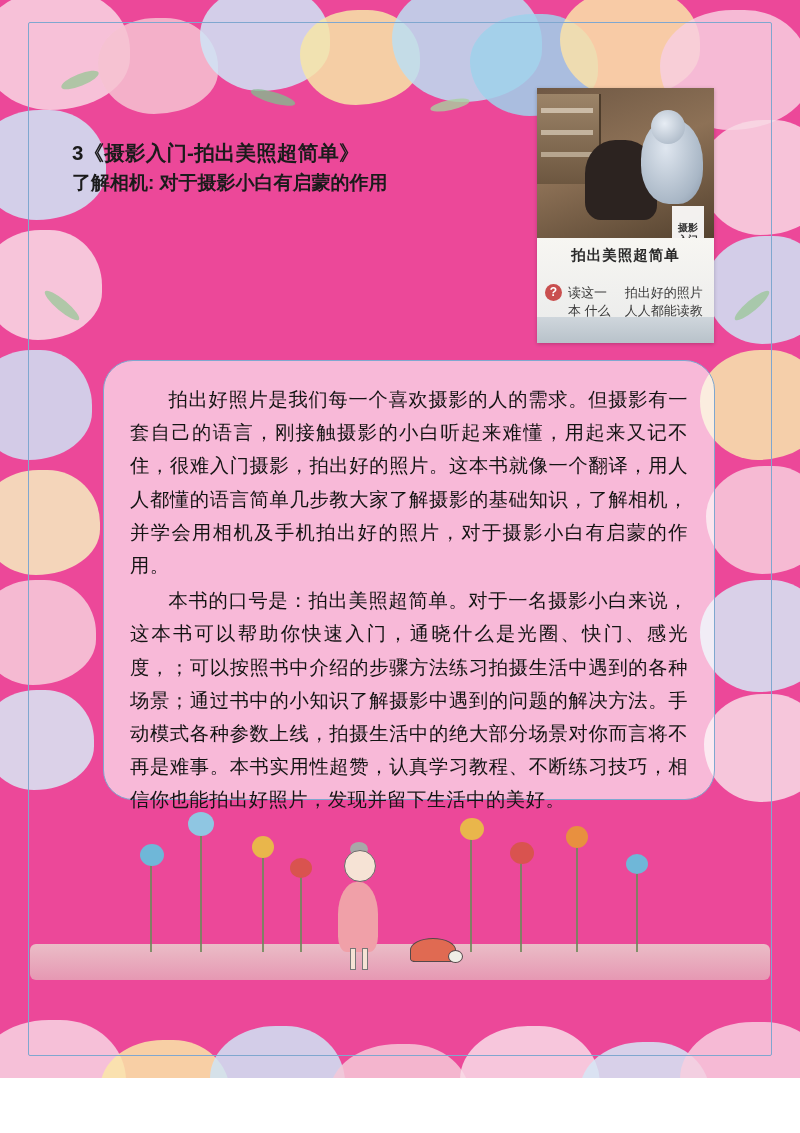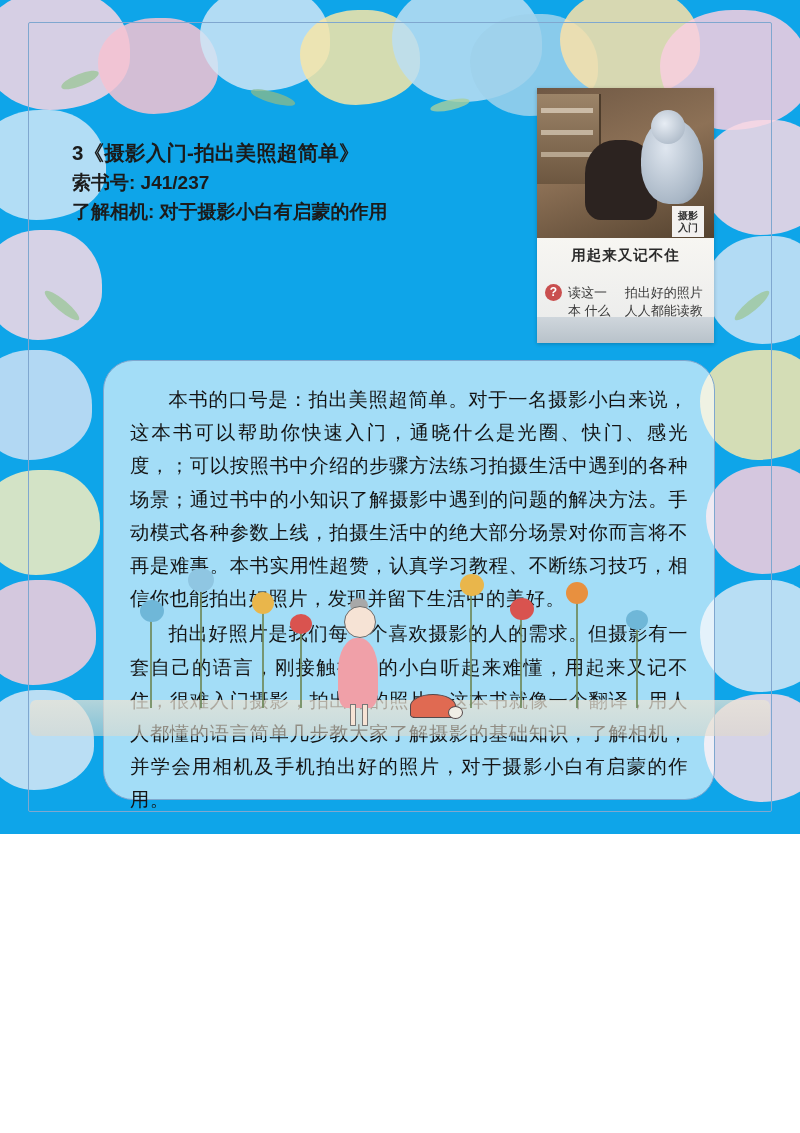--- a/index.html
+++ b/index.html
@@ -10,22 +10,22 @@
     width: 800px;
     height: 1133px;
     background: #ffffff;
     font-family: "Liberation Sans", sans-serif;
     overflow: hidden;
   }
 
   .page {
     position: relative;
     width: 800px;
-    height: 834px;
-    background: #0ea5e9;
+    height: 1078px;
+    background: #ec4899;
     overflow: hidden;
   }
 
   
   .deco-layer {
     position: absolute;
     inset: 0;
     pointer-events: none;
   }
   .blob {
@@ -130,21 +130,21 @@
     border-radius: 50%;
   }
   .cover-badge {
     position: absolute;
     right: 10px;
     top: 118px;
     background: rgba(255,255,255,0.92);
     color: #333;
     font-size: 10px;
     line-height: 1.15;
-    padding: 4px 6px;
+    padding: 16px 6px;
     text-align: center;
     font-weight: 700;
   }
   .cover-white {
     position: absolute;
     left: 0; top: 150px; right: 0; bottom: 0;
     background: linear-gradient(180deg, #f7f6f2 0%, #e9eaea 100%);
   }
   .cover-maintitle {
     position: absolute;
@@ -348,54 +348,50 @@
     <div class="blob" style="left:680px;top:1022px;width:150px;height:122px;background:#f8cfe0;"></div>
   </div>
 
   <div class="frame-line"></div>
 
   <div class="header-block">
     <div class="title-line">
       <span>3</span><span>《摄影入门-拍出美照超简单》</span>
     </div>
     <div class="meta-line">
-      <span>索书号:</span>
-      <span class="meta-value">J41/237</span>
-    </div>
-    <div class="meta-line">
       <span>了解相机:</span>
       <span class="meta-value">对于摄影小白有启蒙的作用</span>
     </div>
   </div>
 
   <div class="cover-photo">
     <div class="cover-top">
       <div class="cover-shelf"></div>
       <div class="cover-person"></div>
       <div class="cover-dog"></div>
     </div>
     <div class="cover-badge">
       <div>摄影</div>
       <div>入门</div>
     </div>
     <div class="cover-white"></div>
-    <div class="cover-maintitle">用起来又记不住</div>
+    <div class="cover-maintitle">拍出美照超简单</div>
     <div class="cover-subrow">
       <div class="cover-q">?</div>
       <div class="cover-smalltext">读这一本
 什么都会</div>
       <div class="cover-smalltext">拍出好的照片
 人人都能读教程</div>
     </div>
     <div class="cover-strip"></div>
   </div>
 
   <div class="content-card">
+    <p class="body-par">拍出好照片是我们每一个喜欢摄影的人的需求。但摄影有一套自己的语言，刚接触摄影的小白听起来难懂，用起来又记不住，很难入门摄影，拍出好的照片。这本书就像一个翻译，用人人都懂的语言简单几步教大家了解摄影的基础知识，了解相机，并学会用相机及手机拍出好的照片，对于摄影小白有启蒙的作用。</p>
     <p class="body-par">本书的口号是：拍出美照超简单。对于一名摄影小白来说，这本书可以帮助你快速入门，通晓什么是光圈、快门、感光度，；可以按照书中介绍的步骤方法练习拍摄生活中遇到的各种场景；通过书中的小知识了解摄影中遇到的问题的解决方法。手动模式各种参数上线，拍摄生活中的绝大部分场景对你而言将不再是难事。本书实用性超赞，认真学习教程、不断练习技巧，相信你也能拍出好照片，发现并留下生活中的美好。</p>
-    <p class="body-par">拍出好照片是我们每一个喜欢摄影的人的需求。但摄影有一套自己的语言，刚接触摄影的小白听起来难懂，用起来又记不住，很难入门摄影，拍出好的照片。这本书就像一个翻译，用人人都懂的语言简单几步教大家了解摄影的基础知识，了解相机，并学会用相机及手机拍出好的照片，对于摄影小白有启蒙的作用。</p>
   </div>
 
   <div class="bottom-scene">
     <div class="grass-band"></div>
 
     <div class="stem" style="left:150px;bottom:70px;height:90px;"></div>
     <div class="flower" style="left:140px;bottom:156px;width:24px;height:22px;background:#6fb7d8;"></div>
     <div class="stem" style="left:200px;bottom:70px;height:120px;"></div>
     <div class="flower" style="left:188px;bottom:186px;width:26px;height:24px;background:#8fc6e2;"></div>
     <div class="stem" style="left:262px;bottom:70px;height:100px;"></div>

